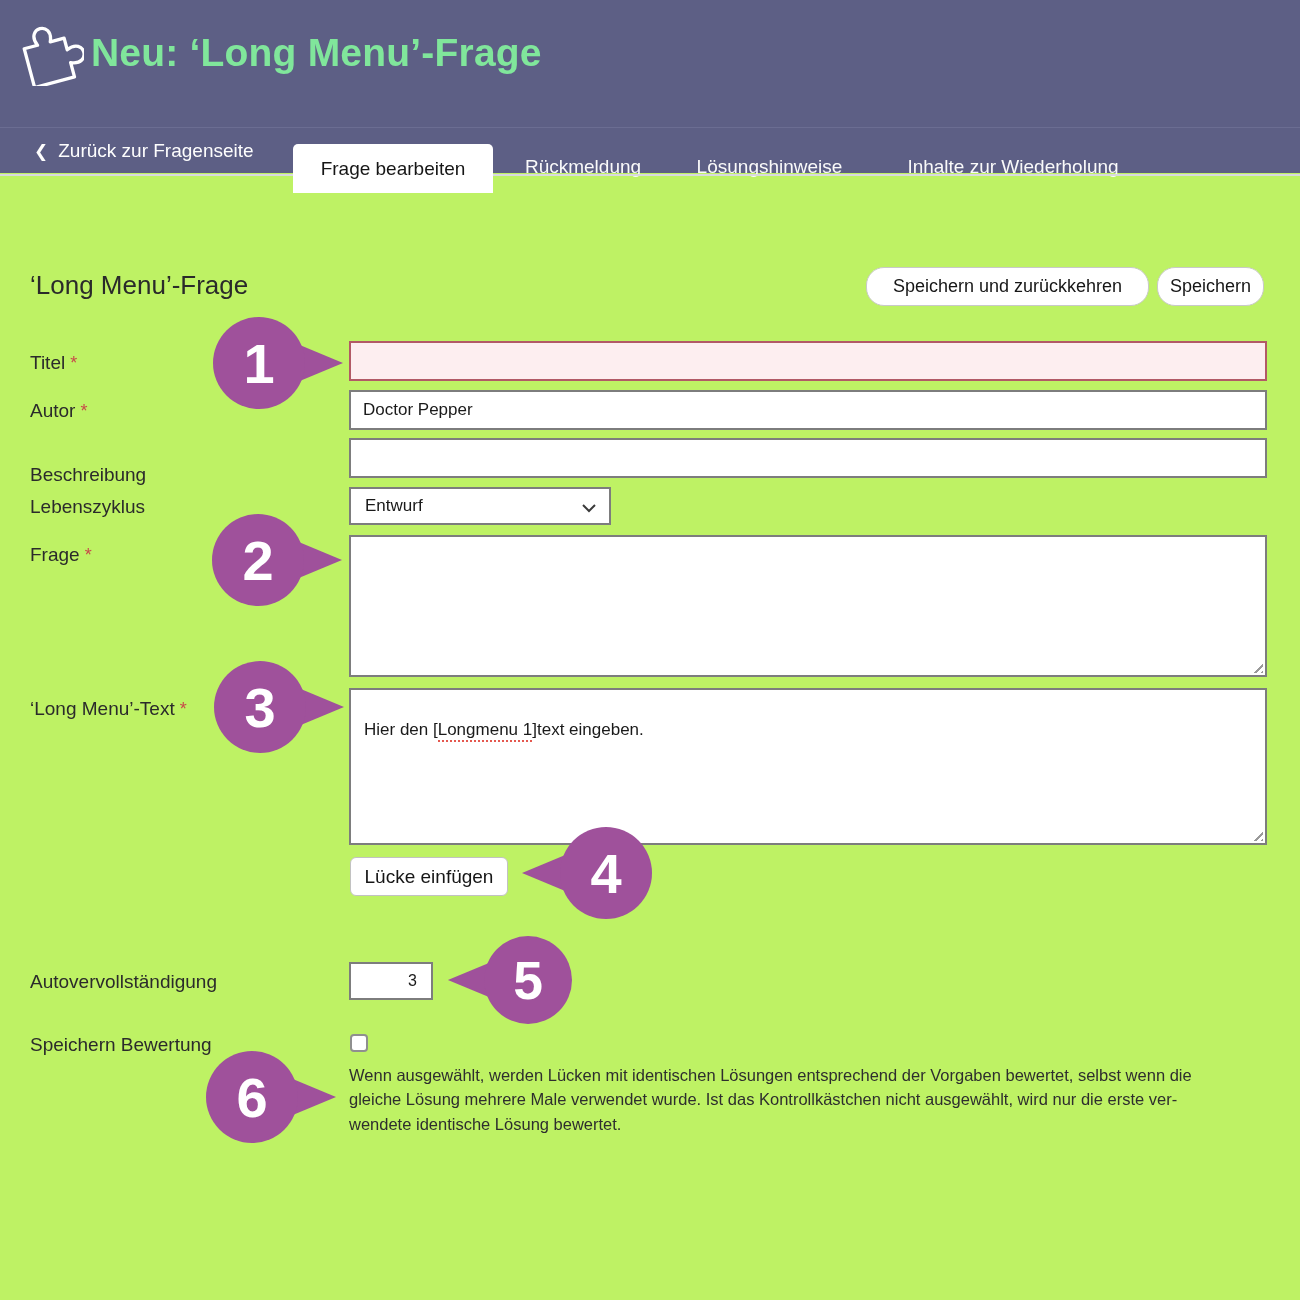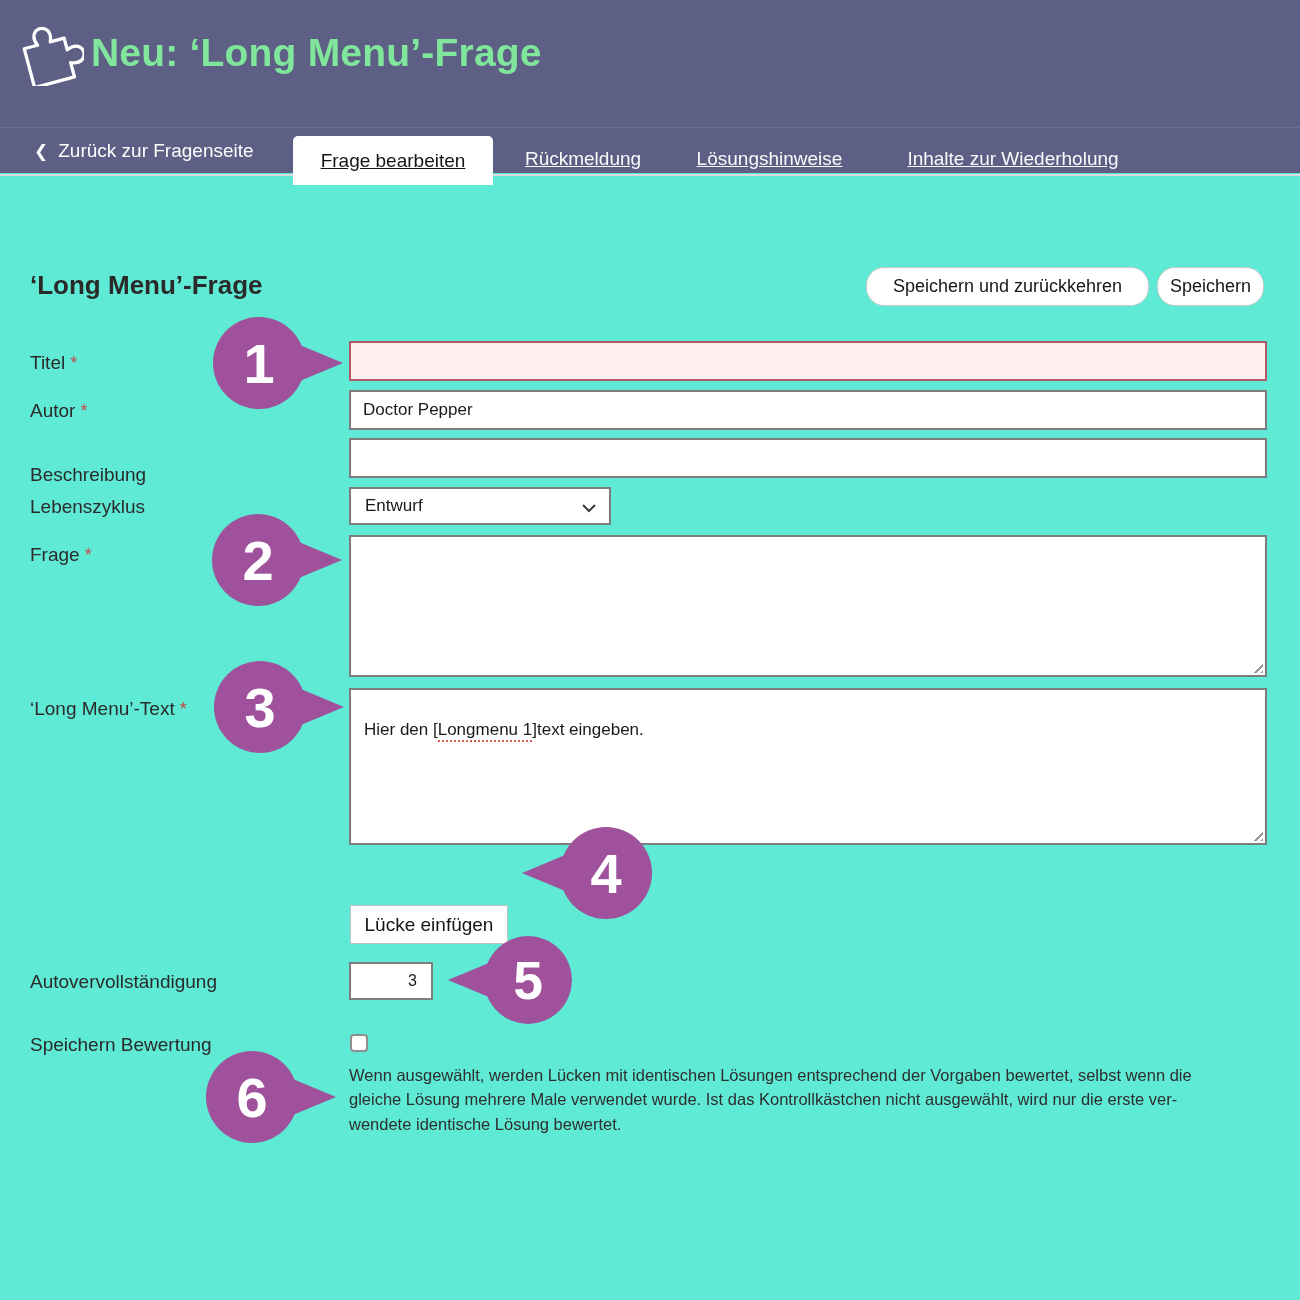--- a/index.html
+++ b/index.html
@@ -1,58 +1,58 @@
 <!DOCTYPE html>
 <html><head>
 <meta charset="utf-8">
 <style>
   * { margin:0; padding:0; box-sizing:border-box; }
   html,body { background:#ffffff; }
   .page {
     position:relative; width:1300px; height:1300px; overflow:hidden;
-    background:#5eead4; font-family:"Liberation Sans","DejaVu Sans",sans-serif;
+    background:#bef264; font-family:"Liberation Sans","DejaVu Sans",sans-serif;
     color:#2b2b2b;
   }
   
   .header { position:absolute; left:0; top:0; width:1300px; height:127px; background:#5d5f85; }
   .logo { position:absolute; left:18px; top:20px; width:66px; height:66px; }
   .app-title { position:absolute; left:91px; top:31px; font-size:39px; font-weight:bold; color:#80e69b; letter-spacing:0.2px; }
   
   .tabbar { position:absolute; left:0; top:127px; width:1300px; height:46px; background:#5d5f85; border-top:1px solid #6b6d92; }
   .tabbar::after { content:""; position:absolute; left:0; top:46px; width:1300px; height:2px; background:#d9d9de; }
   .back-link { position:absolute; left:34px; top:0; height:46px; display:flex; align-items:center; gap:10px; color:#fefefe; font-size:19px; cursor:pointer; }
   .back-link .chev { font-size:17px; font-weight:bold; line-height:1; }
-  .tab { position:absolute; top:8px; height:46px; display:flex; align-items:center; justify-content:center; color:#fafafa; font-size:19px; cursor:pointer;text-decoration:underline; }
+  .tab { position:absolute; top:16px; height:46px; display:flex; align-items:center; justify-content:center; color:#fafafa; font-size:19px; cursor:pointer; }
   .tab.active { background:#ffffff; color:#161616; height:49px; border-radius:5px 5px 0 0; z-index:2; }
   .tab-0 { left:293px; width:200px; }
   .tab-1 { left:519px; width:128px; }
   .tab-2 { left:688px; width:163px; }
   .tab-3 { left:893px; width:240px; }
   
-  .h2 { position:absolute; left:30px; top:270px; font-size:26px; font-weight:bold; color:#2a2a2a; }
+  .h2 { position:absolute; left:30px; top:270px; font-size:26px; font-weight:normal; color:#2a2a2a; }
   .btn { position:absolute; height:39px; background:#fff; border:1px solid #c9c9c9; border-radius:18px; font-size:18px; color:#161616; font-family:inherit; display:flex; align-items:center; justify-content:center; cursor:pointer; }
   .btn-save-return { left:866px; top:267px; width:283px; }
   .btn-save { left:1157px; top:267px; width:107px; }
   .lbl { position:absolute; left:30px; font-size:19px; color:#2b2b2b; white-space:nowrap; }
   .req { color:#c84a4a; margin-left:5px; font-size:18px; }
   .field { position:absolute; left:349px; background:#fff; border:2px solid #7d7d7d; font-size:17px; color:#1a1a1a; }
   .inp { width:918px; height:40px; padding:16px 12px; font-family:inherit; }
   .inp-titel { top:341px; background:#fdeef0; border:2px solid #b25a66; }
   .inp-autor { top:390px; }
   .inp-beschreibung { top:438px; }
   .select { top:487px; width:262px; height:38px; display:flex; align-items:center; padding:0 14px; cursor:pointer; }
   .select .chevron-down { position:absolute; right:13px; top:15px; }
   .ta { width:918px; }
   .ta-frage { top:535px; height:142px; }
   .ta-longmenu { top:688px; height:157px; padding:28px 13px; line-height:1.4; }
   .squiggle { border-bottom:2px dotted #e4584f; padding-bottom:1px; }
   .resize-corner { position:absolute; right:2px; bottom:2px; width:13px; height:13px;
     background:repeating-linear-gradient(135deg, transparent 0 3px, #9a9a9a 3px 4.5px);
     clip-path:polygon(100% 0, 100% 100%, 0 100%); cursor:nwse-resize; }
-  .btn-luecke { left:350px; top:857px; width:158px; height:39px; font-size:19px; position:absolute; background:#fff; border:1px solid #c2c2c2; border-radius:1px; font-family:inherit; cursor:pointer; color:#161616;margin-top:48px; }
+  .btn-luecke { left:350px; top:857px; width:158px; height:39px; font-size:19px; position:absolute; background:#fff; border:1px solid #c2c2c2; border-radius:6px; font-family:inherit; cursor:pointer; color:#161616; }
   .inp-auto { top:962px; width:84px; height:38px; text-align:right; padding:0 14px 0 6px; font-size:16px; }
   .checkbox { position:absolute; left:350px; top:1034px; width:18px; height:18px; border:2px solid #8f8f8f; border-radius:4px; background:#fff; cursor:pointer; }
   .help { position:absolute; left:349px; top:1063px; width:940px; font-size:16.5px; line-height:1.47; color:#2e2e2e; white-space:pre-line; }
   
   .balloon { position:absolute; }
   .balloon .shape { fill:#9f519b; }
   .balloon text { fill:#ffffff; font-family:"Liberation Sans","DejaVu Sans",sans-serif; font-size:56px; font-weight:bold; text-anchor:middle; }
 </style>
 </head>
 <body>

